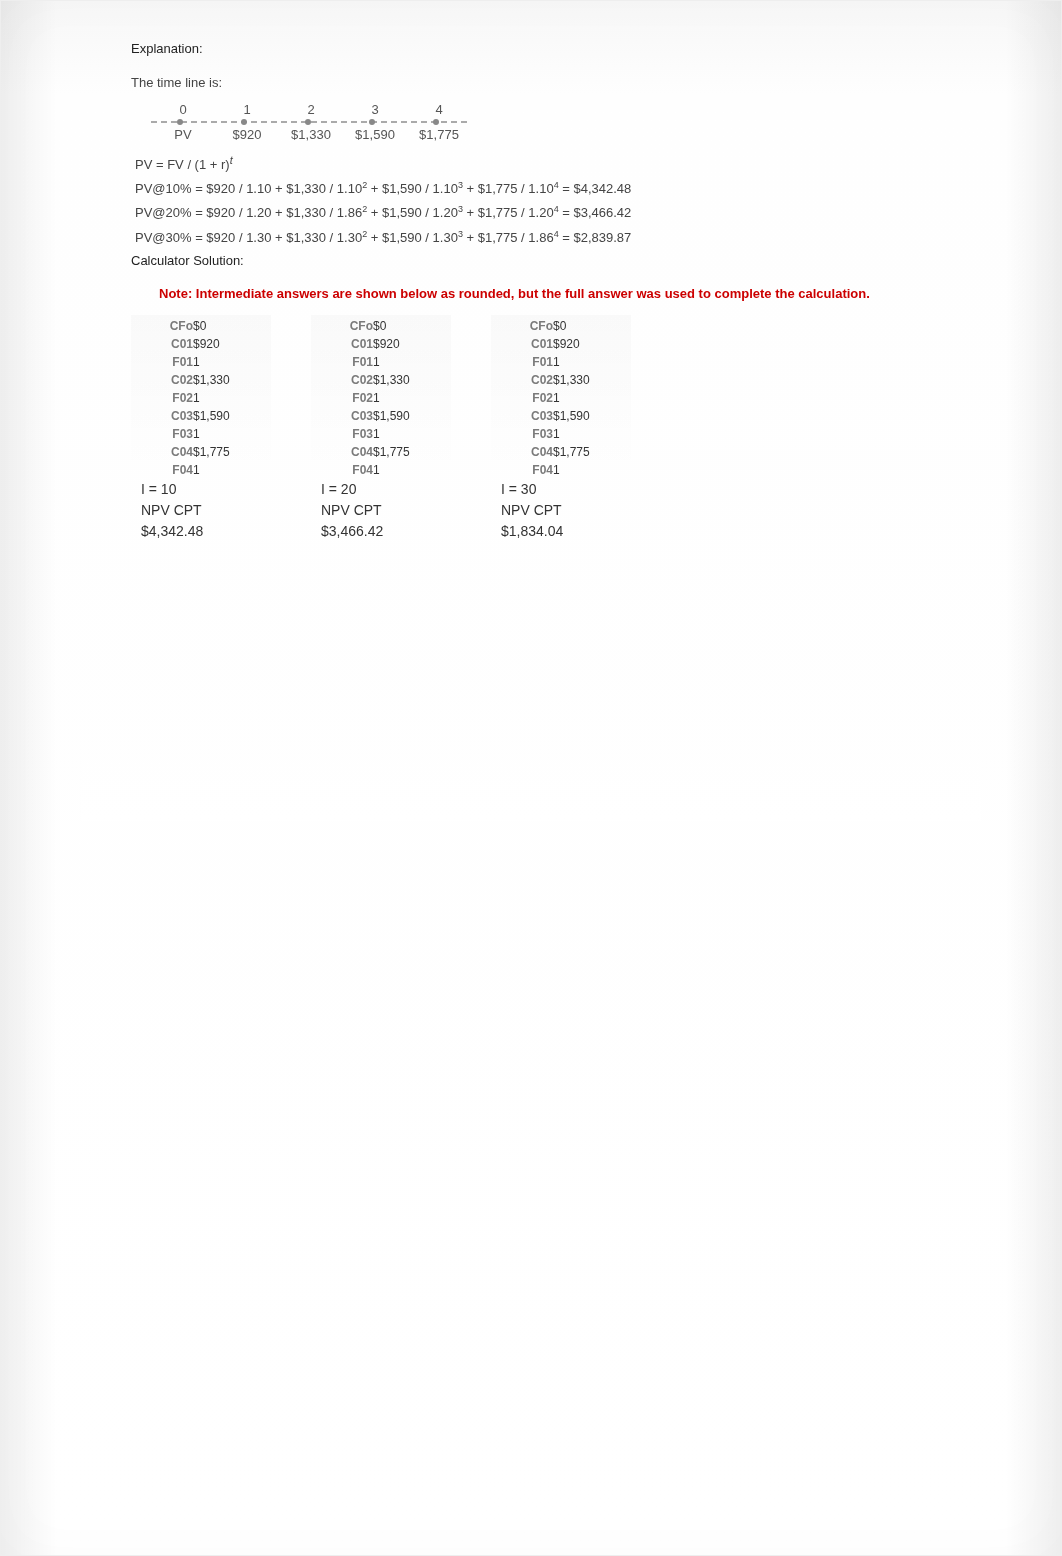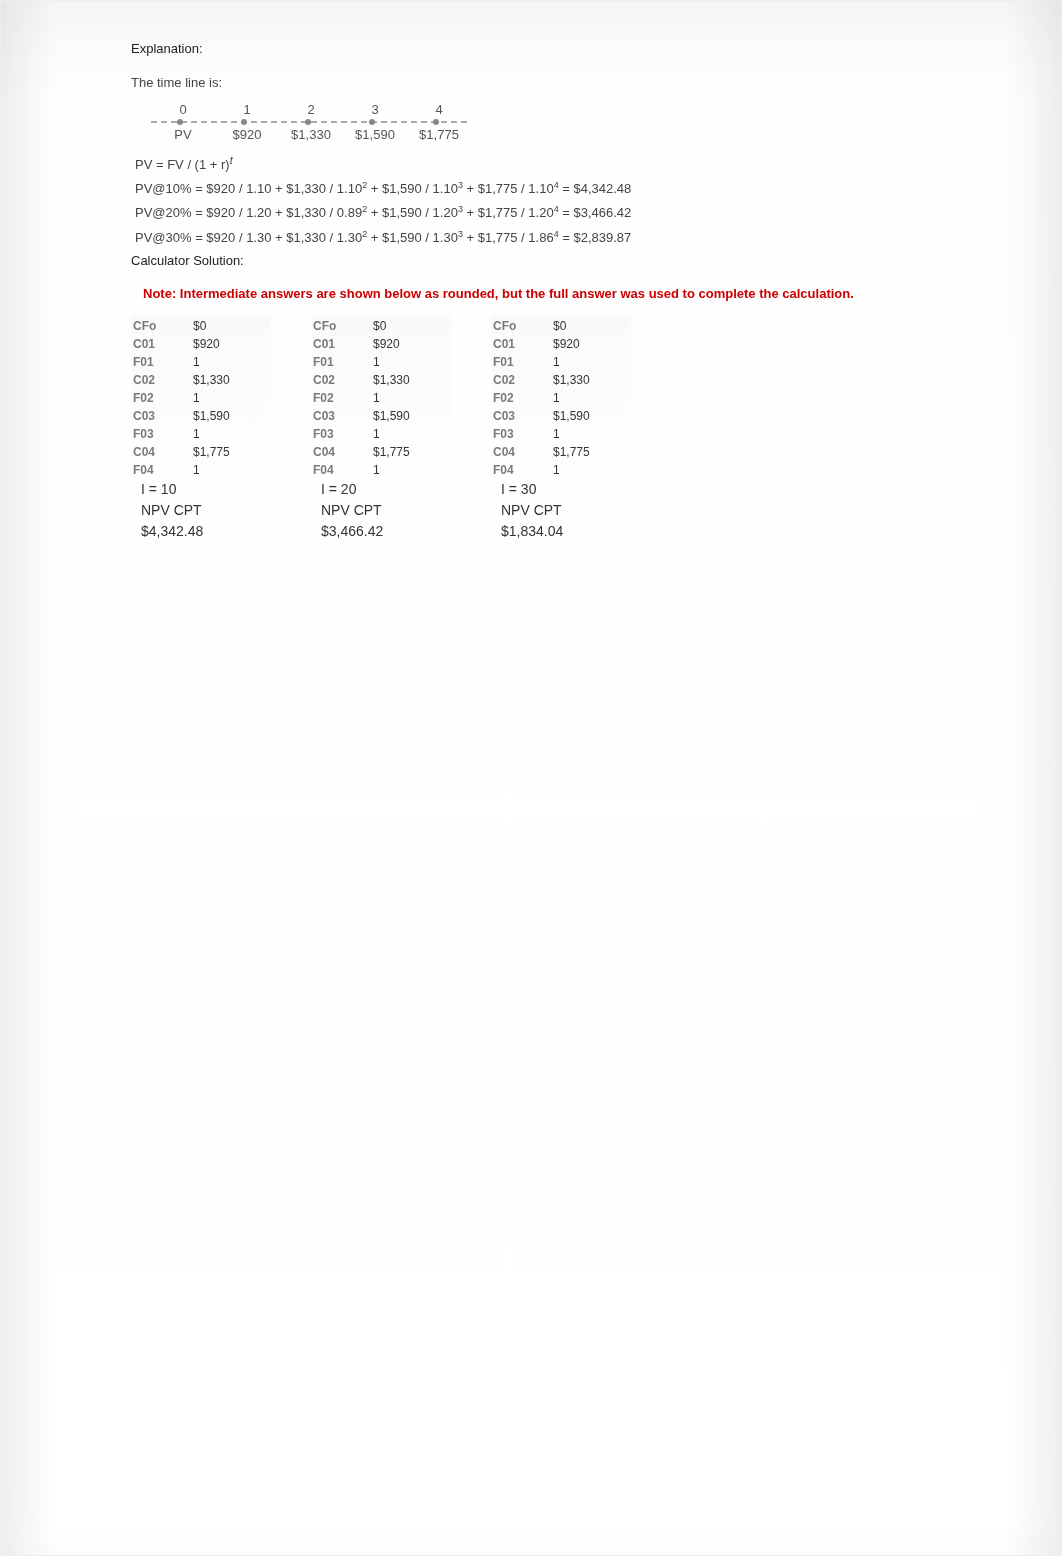--- a/index.html
+++ b/index.html
@@ -73,27 +73,28 @@
     color: #444;
     margin: 8px 4px;
     font-size: 13px;
   }
   .eqline sup { font-size: 9px; }
   .note {
     color: #c00;
     font-weight: bold;
     font-size: 13px;
     line-height: 1.3;
-    margin: 8px 0 12px 0;
+    margin: 8px 0 12px 16px;
     padding-left: 12px;
   }
   .calc-wrap {
     display: flex;
     gap: 40px;
     margin-top: 6px;
+    text-align: right;
   }
   .calc-col {
     width: 140px;
     background: linear-gradient(180deg, rgba(0,0,0,0.02), rgba(0,0,0,0) 70%);
     padding: 2px 0 4px 2px;
   }
   .calc-row {
     display: flex;
     line-height: 1.5;
   }
@@ -156,21 +157,21 @@
 
 
   <p class="formula">
     <span>PV = FV / (1 + r)</span><i><sup>t</sup></i>
   </p>
 
   <p class="eqline">
     <span>PV@10% = $920 / 1.10 + $1,330 / 1.10</span><sup>2</sup><span> + $1,590 / 1.10</span><sup>3</sup><span> + $1,775 / 1.10</span><sup>4</sup><span>  = $4,342.48</span>
   </p>
   <p class="eqline">
-    <span>PV@20% = $920 / 1.20 + $1,330 / 0.89</span><sup>2</sup><span> + $1,590 / 1.20</span><sup>3</sup><span> + $1,775 / 1.20</span><sup>4</sup><span>  = $3,466.42</span>
+    <span>PV@20% = $920 / 1.20 + $1,330 / 1.86</span><sup>2</sup><span> + $1,590 / 1.20</span><sup>3</sup><span> + $1,775 / 1.20</span><sup>4</sup><span>  = $3,466.42</span>
   </p>
   <p class="eqline">
     <span>PV@30% = $920 / 1.30 + $1,330 / 1.30</span><sup>2</sup><span> + $1,590 / 1.30</span><sup>3</sup><span> + $1,775 / 1.86</span><sup>4</sup><span>  = $2,839.87</span>
   </p>
 
   <h3 class="section" style="margin-top:4px">Calculator Solution:</h3>
 
   <p class="note">Note: Intermediate answers are shown below as rounded, but the full answer was used to complete the calculation.</p>
 
   <div class="calc-wrap">

